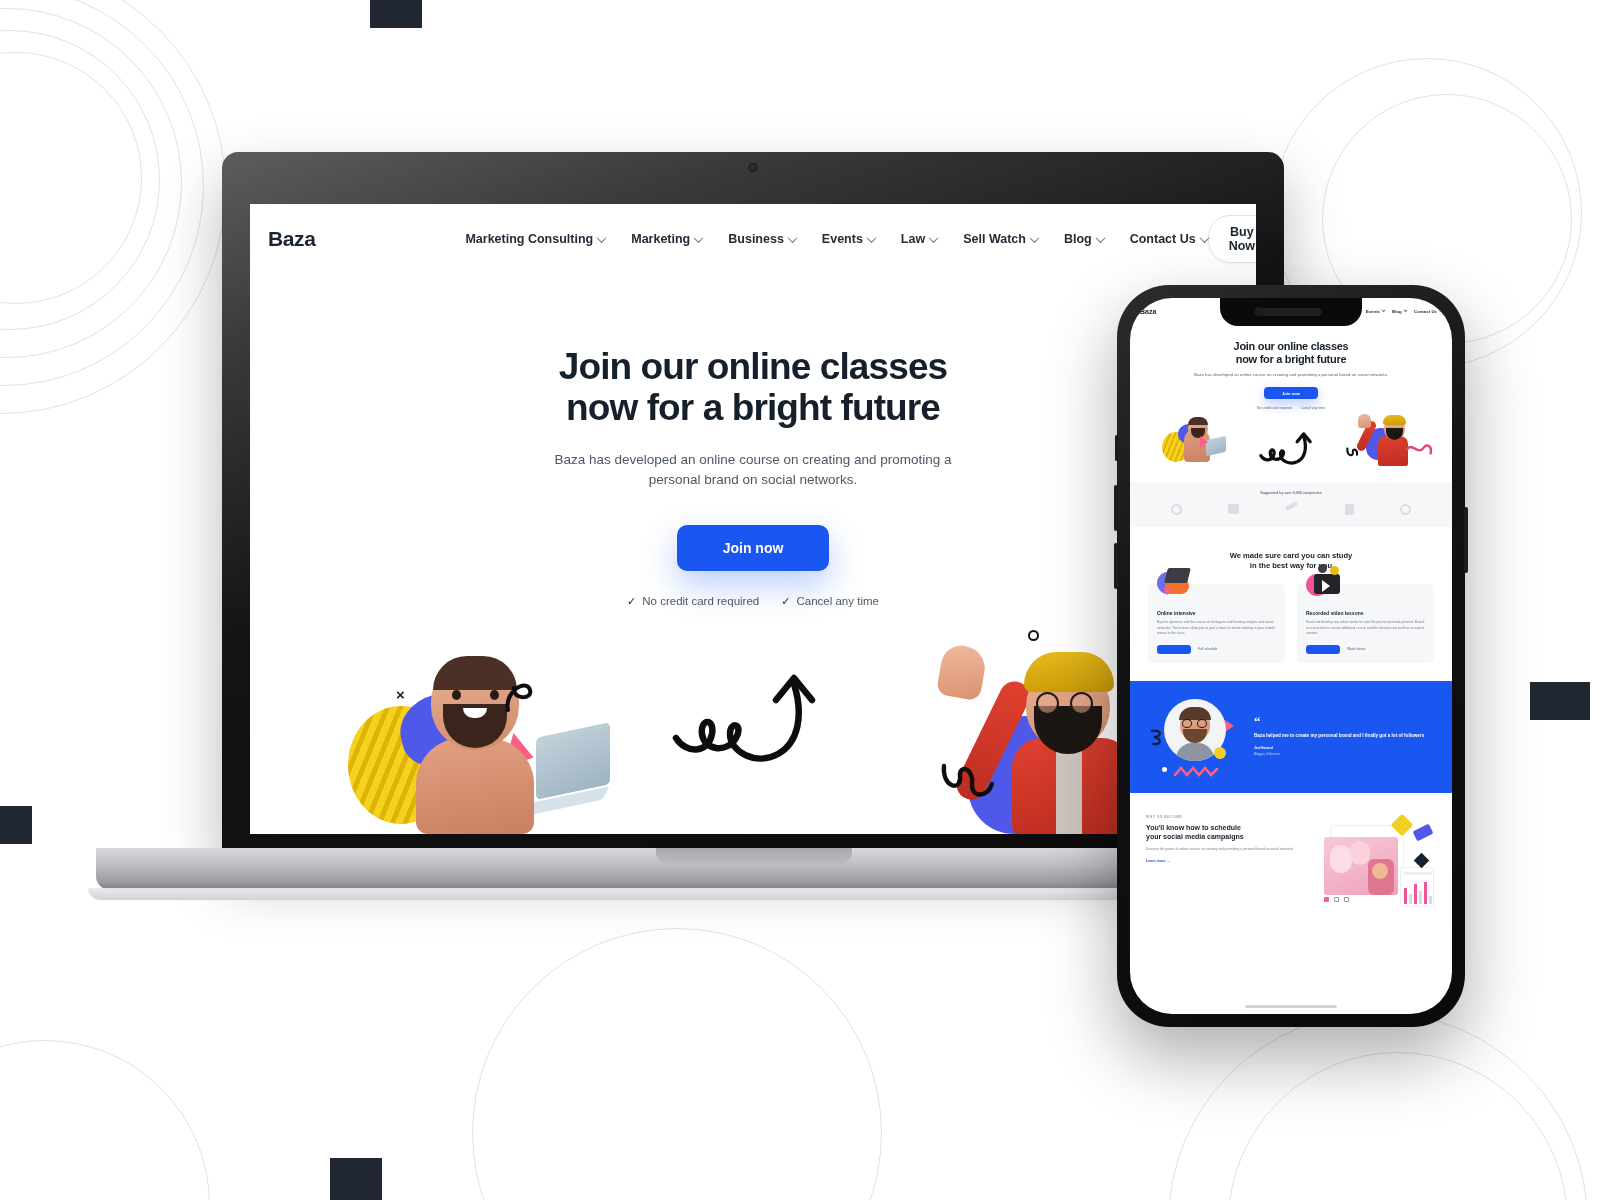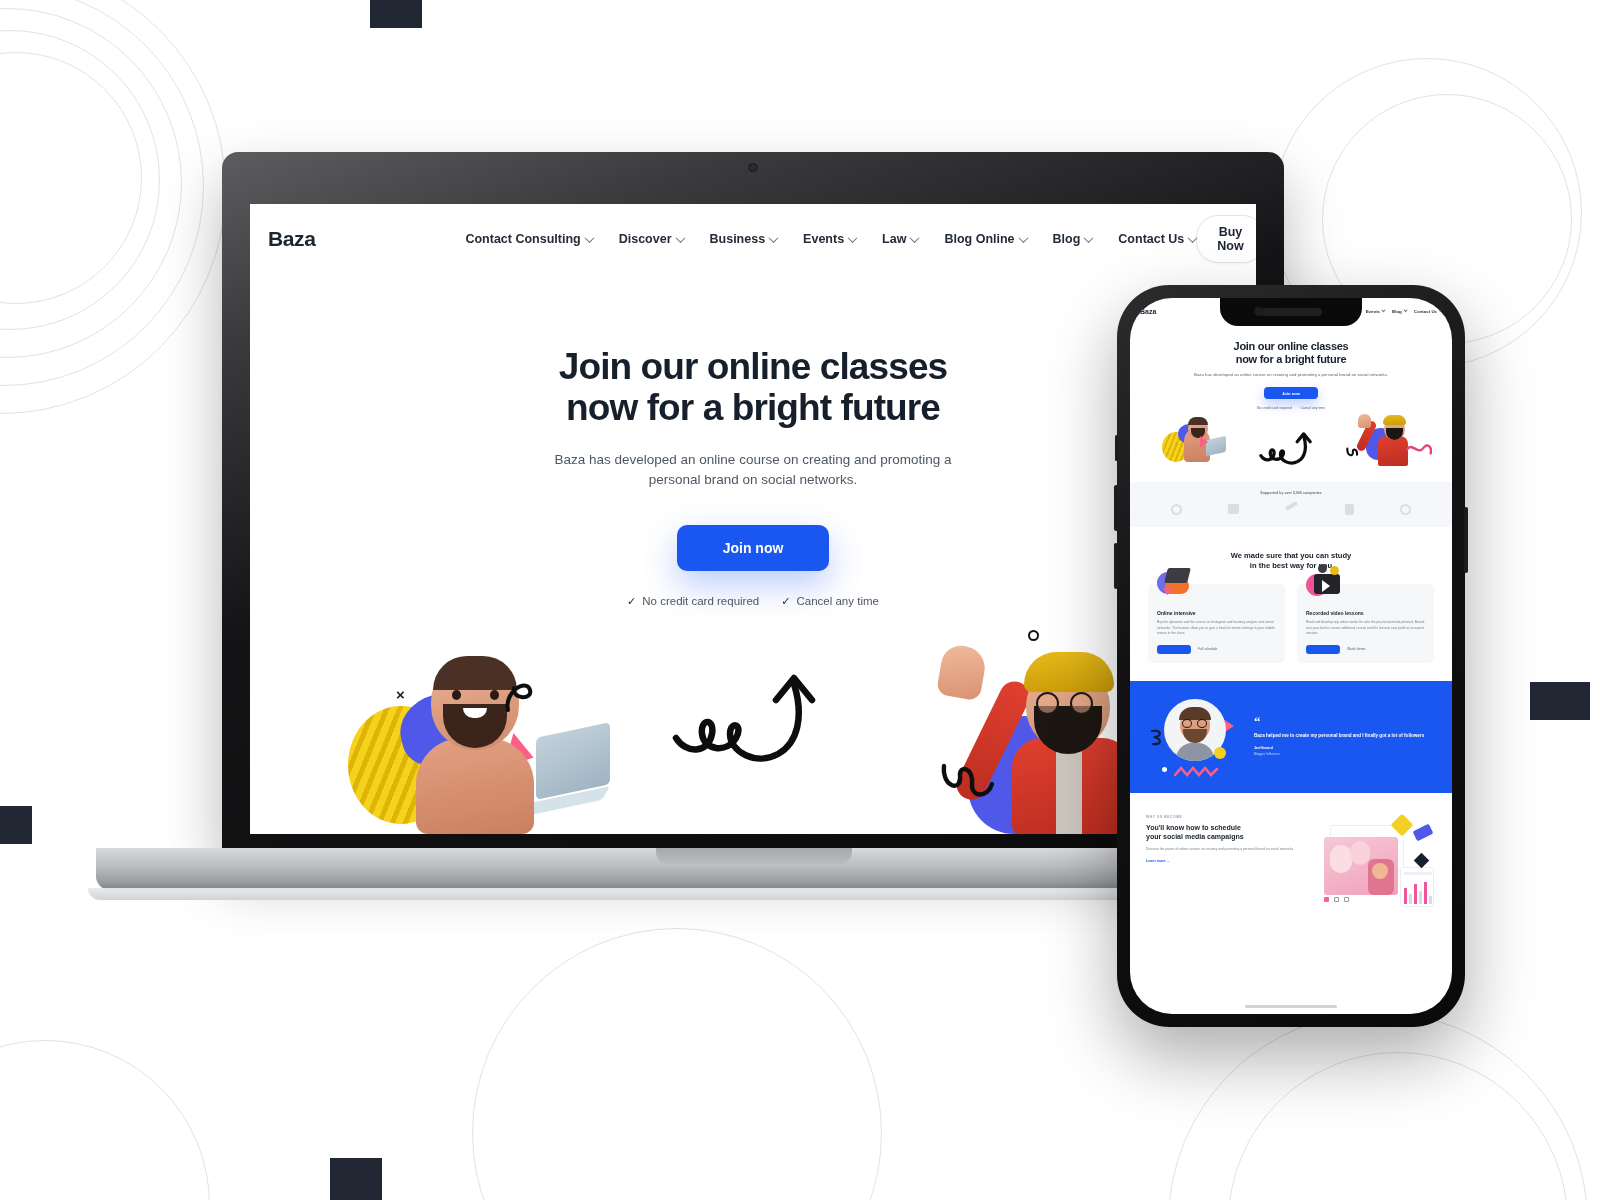--- a/index.html
+++ b/index.html
@@ -270,41 +270,41 @@
     <div class="laptop-lid">
       <div class="laptop-cam"></div>
     </div>
 
     <div class="laptop-screen">
 
       <div class="d-nav">
         <div class="d-logo">Baza</div>
         <div class="d-menu">
           <div class="d-menu-item">
-            <span>Contact Consulting</span>
-            <span class="chev"></span>
-          </div>
-          <div class="d-menu-item">
-            <span>Discover</span>
+            <span>Marketing Consulting</span>
+            <span class="chev"></span>
+          </div>
+          <div class="d-menu-item">
+            <span>Marketing</span>
             <span class="chev"></span>
           </div>
           <div class="d-menu-item">
             <span>Business</span>
             <span class="chev"></span>
           </div>
           <div class="d-menu-item">
             <span>Events</span>
             <span class="chev"></span>
           </div>
           <div class="d-menu-item">
             <span>Law</span>
             <span class="chev"></span>
           </div>
           <div class="d-menu-item">
-            <span>Blog Online</span>
+            <span>Sell Watch</span>
             <span class="chev"></span>
           </div>
           <div class="d-menu-item">
             <span>Blog</span>
             <span class="chev"></span>
           </div>
           <div class="d-menu-item">
             <span>Contact Us</span>
             <span class="chev"></span>
           </div>
@@ -462,21 +462,21 @@
         <div class="p-logo-row">
           <div class="p-logo-item" style="border-radius:50%;border:2px solid #9aa2ae;background:none;width:11px;height:11px;"></div>
           <div class="p-logo-item" style="background:#9aa2ae;width:11px;height:10px;border-radius:2px;"></div>
           <div class="p-logo-item" style="background:#9aa2ae;width:13px;height:4px;border-radius:3px;transform:rotate(-30deg);"></div>
           <div class="p-logo-item" style="background:#9aa2ae;width:9px;height:11px;border-radius:2px;"></div>
           <div class="p-logo-item" style="border-radius:50%;border:2px solid #9aa2ae;background:none;width:11px;height:11px;"></div>
         </div>
       </div>
 
       <div class="p-sec-title">
-        <span>We made sure that you can study</span><br>
+        <span>We made sure card you can study</span><br>
         <span>in the best way for you</span>
       </div>
 
       <div class="p-cards">
         <div class="p-card">
           <div class="p-card-icon">
             <div style="position:absolute;left:0;top:8px;width:22px;height:22px;border-radius:50%;background:#6e6fe8;"></div>
             <div style="position:absolute;left:8px;top:14px;width:24px;height:16px;border-radius:8px;background:#f2722b;"></div>
             <div style="position:absolute;left:9px;top:4px;width:23px;height:15px;border-radius:2px;background:#3c3c42;transform:skewX(-14deg);"></div>
             <div style="position:absolute;left:6px;top:24px;width:9px;height:7px;background:#fb5e86;clip-path:polygon(0 0,100% 0,50% 100%);"></div>

